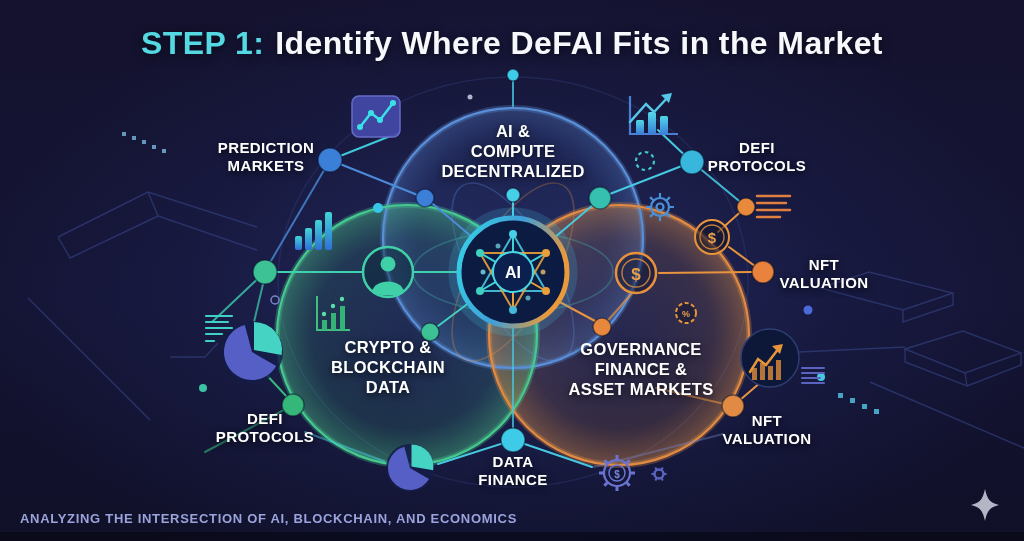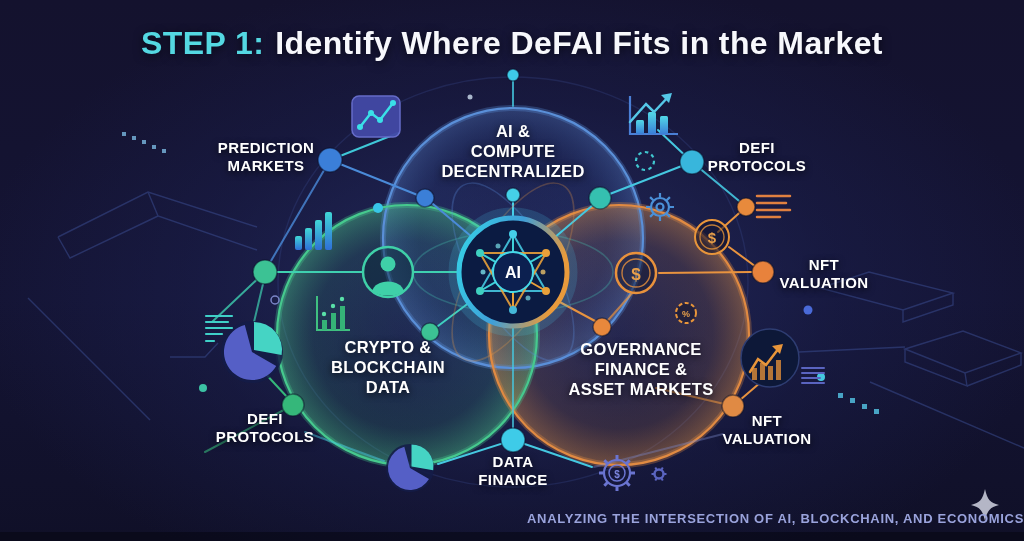--- a/index.html
+++ b/index.html
@@ -19,22 +19,22 @@
   }
   .title .step{color:#54d8e2;margin-right:11px;}
   .label{
     position:absolute;transform:translate(-50%,-50%);text-align:center;
     color:#ffffff;font-weight:700;font-size:15px;letter-spacing:.4px;line-height:1.22;
     text-shadow:0 2px 7px rgba(0,0,0,.75);white-space:nowrap;
   }
   .label span{display:block;}
   .circle-label{font-size:16.5px;letter-spacing:.3px;}
   .footer{
-    position:absolute;left:0;right:0;top:511px;text-align:right;
-    font-size:13px;font-weight:700;letter-spacing:.7px;color:#9aa3dc;white-space:nowrap;
+    position:absolute;left:0;right:0;top:511px;text-align:left;
+    font-size:13px;font-weight:700;letter-spacing:.7px;color:#9aa3dc;white-space:nowrap;padding-left:20px;
   }
   .bottom-band{position:absolute;left:0;right:0;bottom:0;height:9px;background:rgba(4,4,14,.5);}
 </style>
 </head>
 <body>
 
 <div class="stage">
 
   <svg class="canvas" width="1024" height="541" viewBox="0 0 1024 541">
     <defs>

